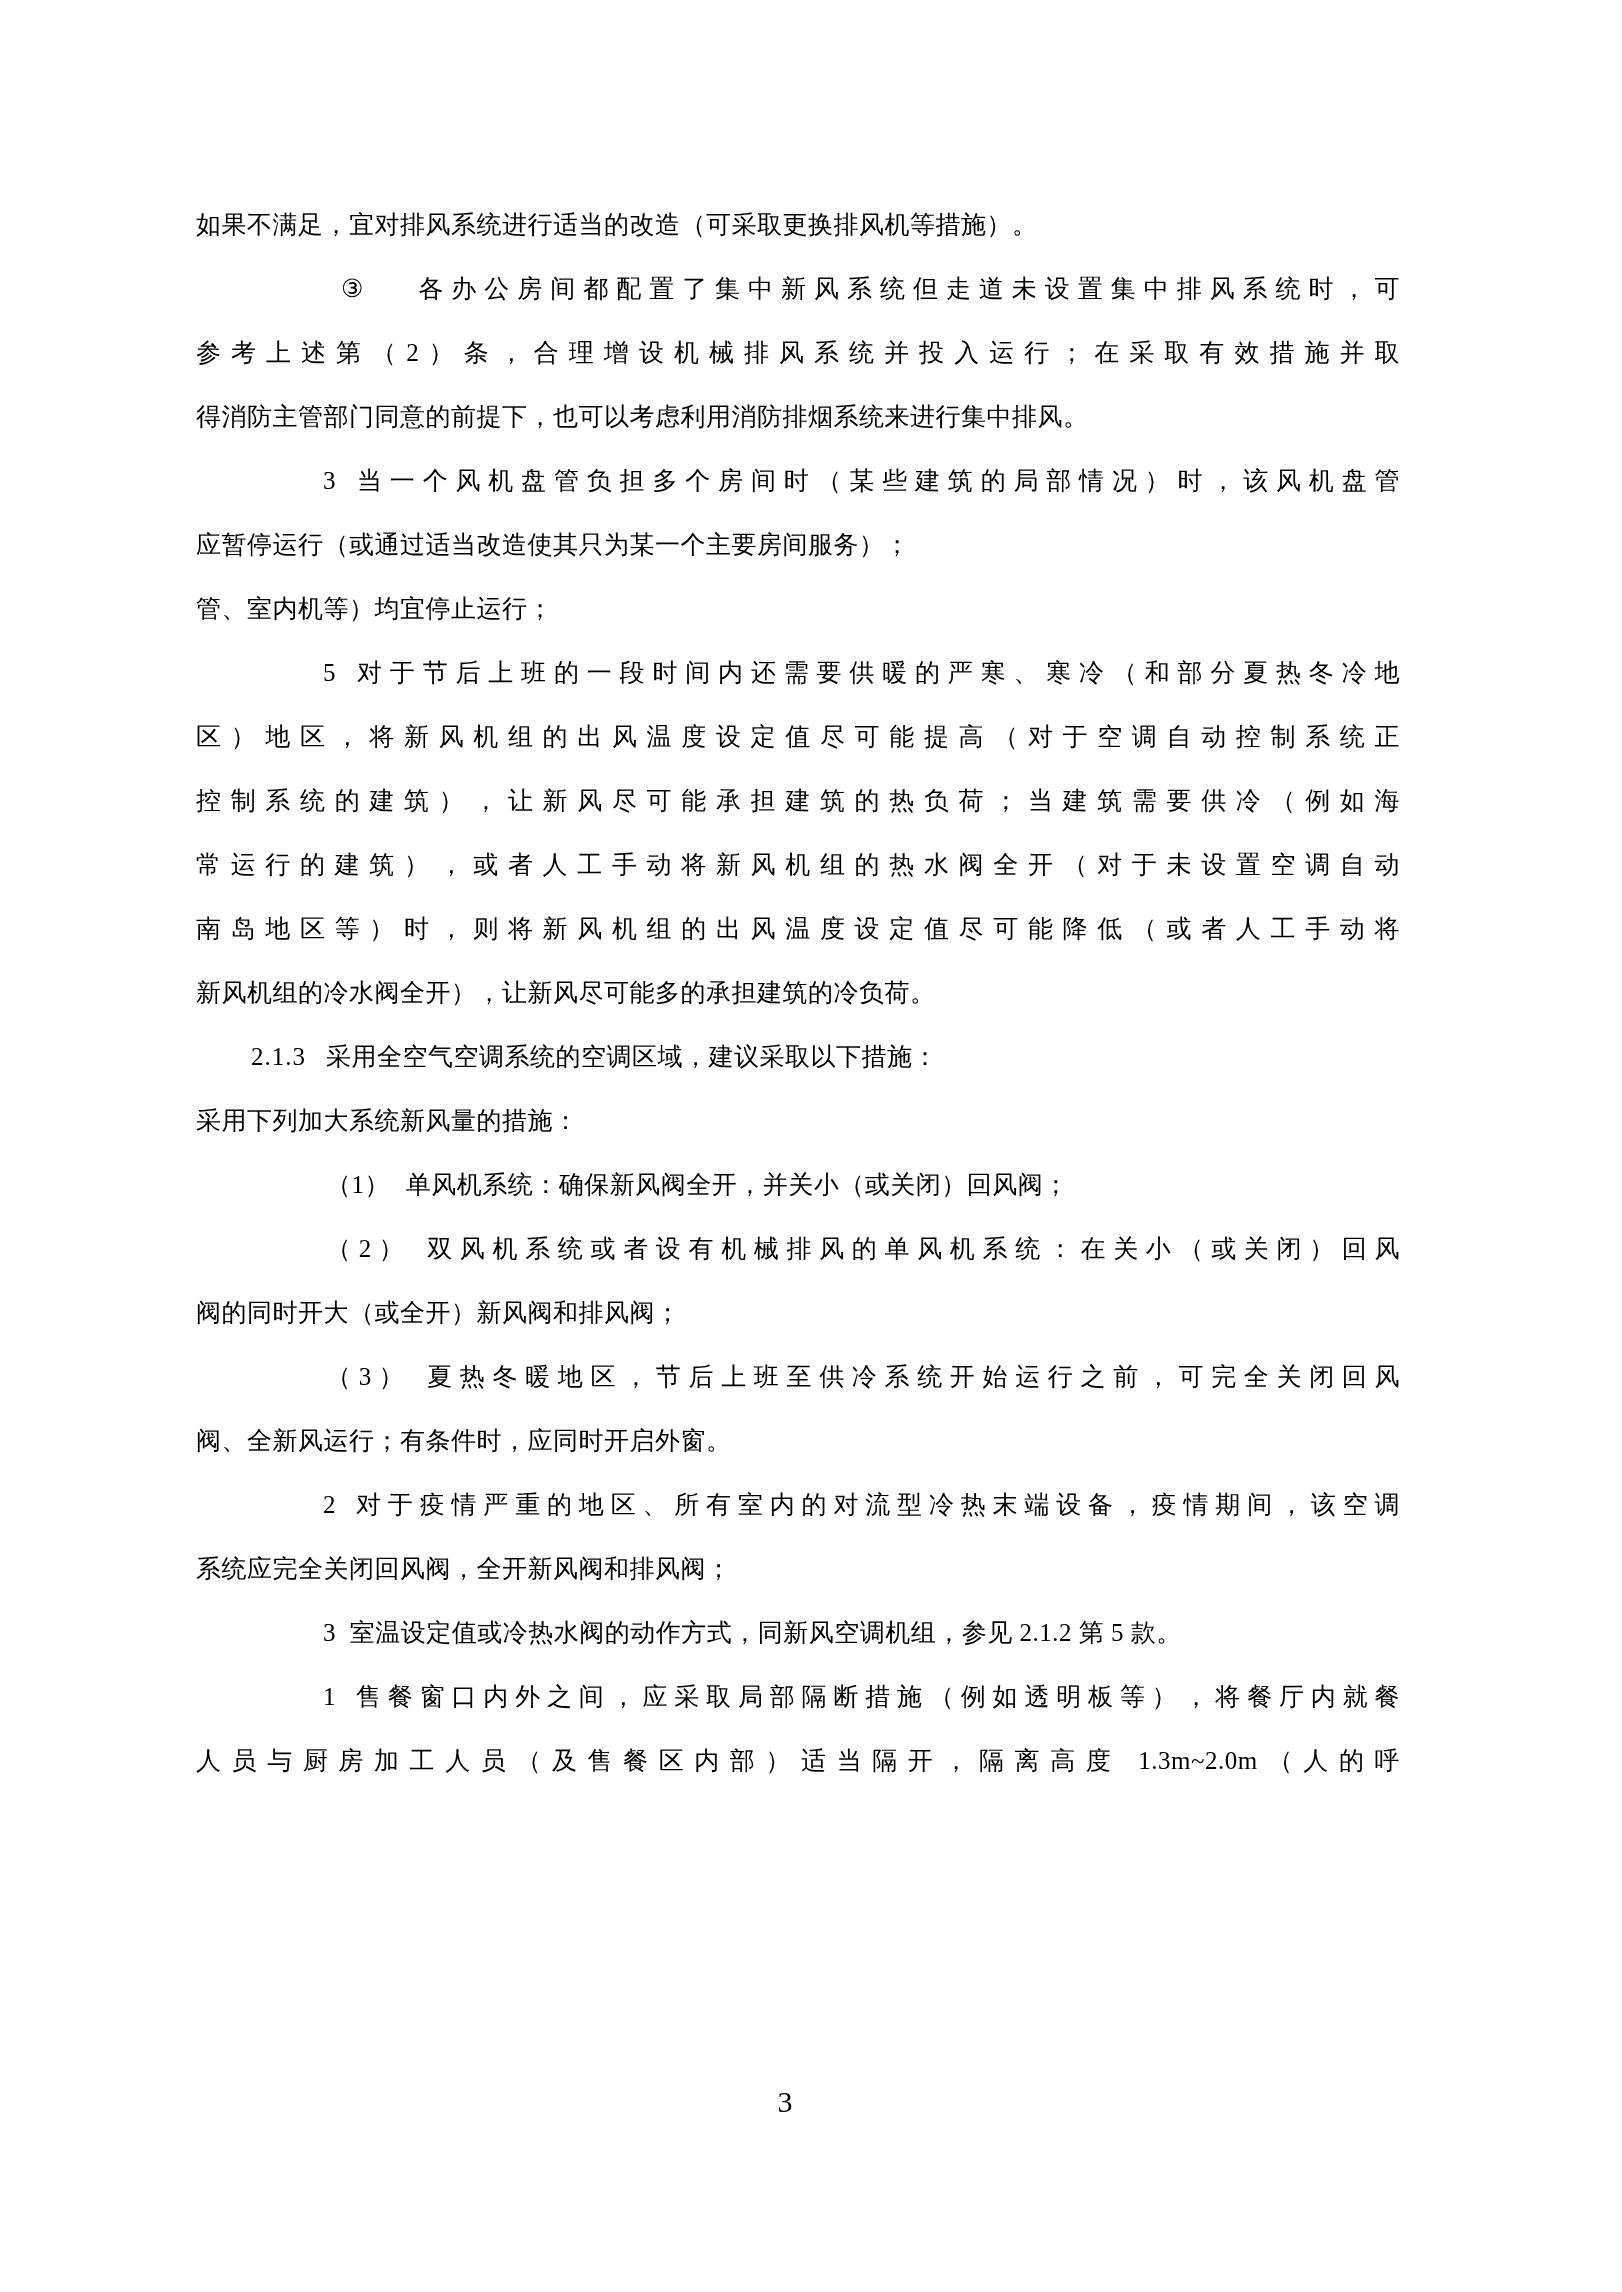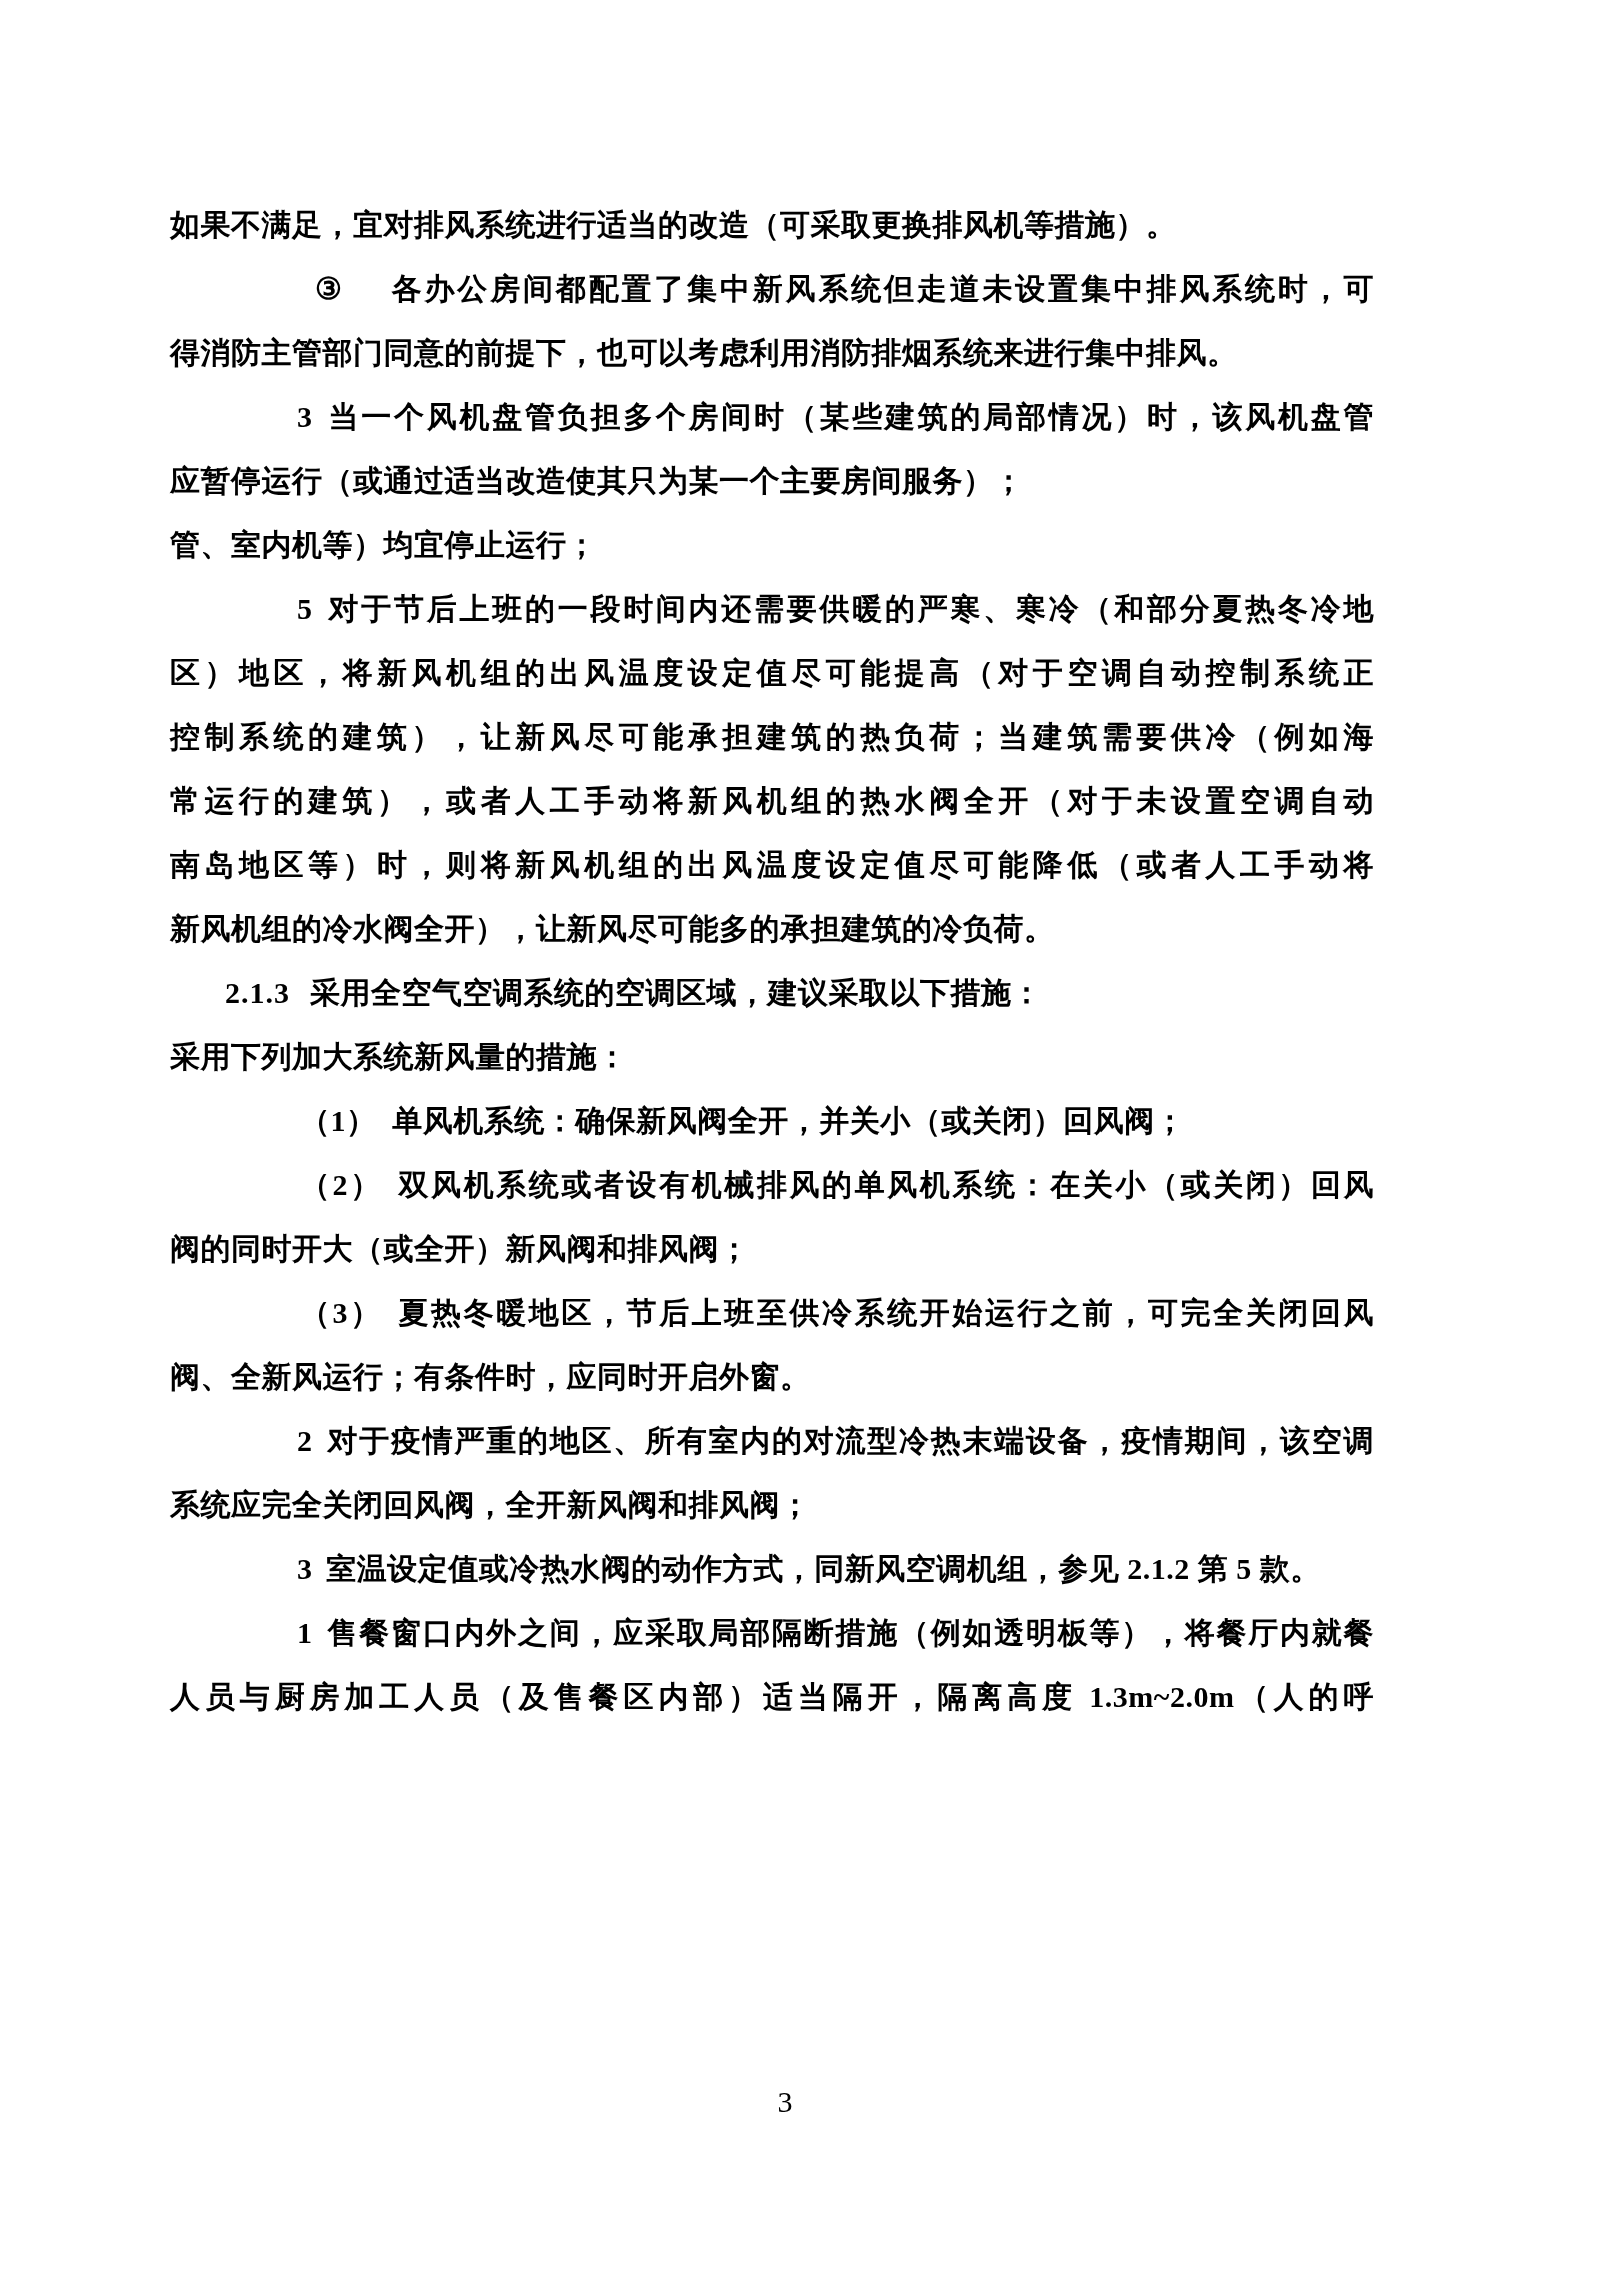--- a/index.html
+++ b/index.html
@@ -7,27 +7,26 @@
     width: 1622px;
     height: 2293px;
     position: relative;
     background: #ffffff;
     color: #000000;
     font-family: "Liberation Serif", "DejaVu Serif", serif;
     overflow: hidden;
   }
   .text-block {
     position: absolute;
-    left: 170px;
+    left: 196px;
     top: 193px;
     width: 1204px;
-    font-size: 30px;
+    font-size: 25px;
     line-height: 64px;
     letter-spacing: 0.5px;
-    font-weight: bold;
   }
   .line { white-space: normal; }
   .jf {
     text-align: justify;
     text-align-last: justify;
   }
   .item    { padding-left: 127px; }
   .pitem   { padding-left: 130px; }
   .circled { padding-left: 145px; }
   .header  { padding-left: 55px; }
@@ -45,20 +44,21 @@
     line-height: 39px;
   }
 </style>
 </head>
 <body>
 
 <div class="page">
   <main class="text-block">
       <div class="line plain">如果不满足，宜对排风系统进行适当的改造（可采取更换排风机等措施）。</div>
       <div class="line circled jf"><span class="marker">③</span><span>各办公房间都配置了集中新风系统但走道未设置集中排风系统时，可</span></div>
+      <div class="line plain jf">参考上述第（2）条，合理增设机械排风系统并投入运行；在采取有效措施并取</div>
       <div class="line plain">得消防主管部门同意的前提下，也可以考虑利用消防排烟系统来进行集中排风。</div>
       <div class="line item jf"><span class="marker">3</span><span>当一个风机盘管负担多个房间时（某些建筑的局部情况）时，该风机盘管</span></div>
       <div class="line plain">应暂停运行（或通过适当改造使其只为某一个主要房间服务）；</div>
       <div class="line plain">管、室内机等）均宜停止运行；</div>
       <div class="line item jf"><span class="marker">5</span><span>对于节后上班的一段时间内还需要供暖的严寒、寒冷（和部分夏热冬冷地</span></div>
       <div class="line plain jf">区）地区，将新风机组的出风温度设定值尽可能提高（对于空调自动控制系统正</div>
       <div class="line plain jf">控制系统的建筑），让新风尽可能承担建筑的热负荷；当建筑需要供冷（例如海</div>
       <div class="line plain jf">常运行的建筑），或者人工手动将新风机组的热水阀全开（对于未设置空调自动</div>
       <div class="line plain jf">南岛地区等）时，则将新风机组的出风温度设定值尽可能降低（或者人工手动将</div>
       <div class="line plain">新风机组的冷水阀全开），让新风尽可能多的承担建筑的冷负荷。</div>

